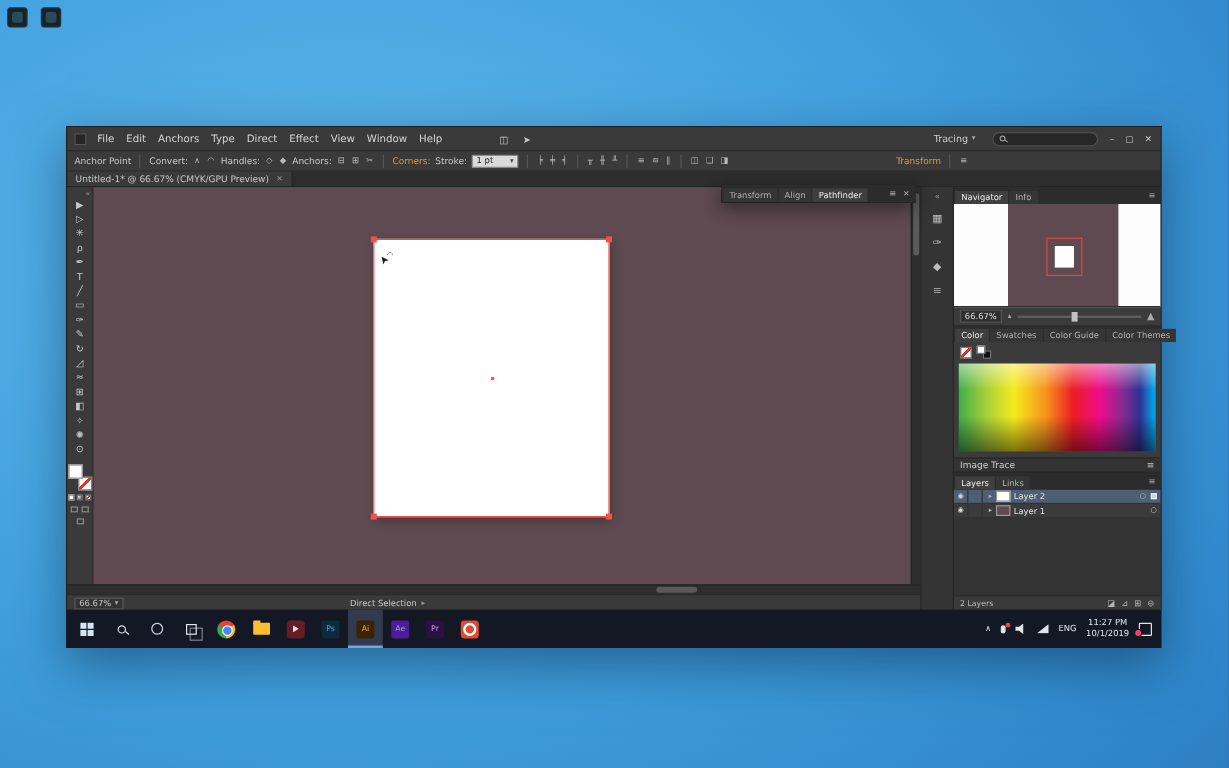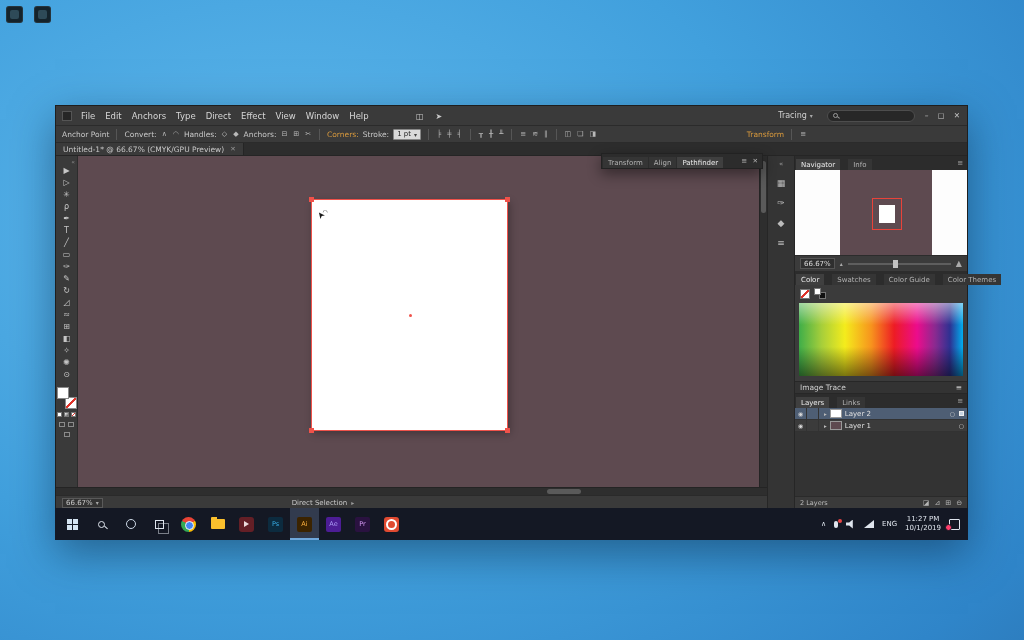--- a/index.html
+++ b/index.html
@@ -22,21 +22,21 @@
   .searchbox{width:88px;height:12px;border-radius:7px;background:#272727;border:1px solid #4d4d4d;display:flex;align-items:center;padding:0 5px;margin-right:10px}
   .mag{width:5px;height:5px;border:1px solid #999;border-radius:50%;position:relative;display:inline-block}
   .mag::after{content:"";position:absolute;width:3px;height:1px;background:#999;right:-3px;bottom:-1px;transform:rotate(40deg)}
   .winctl{display:flex;align-items:center;gap:9px;font-size:7.5px;color:#c9c9c9;padding-right:3px}
   
   .controlbar{height:17px;display:flex;align-items:center;gap:4px;padding:0 6px;background:#3a3a3a;border-bottom:1px solid #2b2b2b;font-size:7.5px}
   .cbl{color:#c8c8c8;white-space:nowrap}
   .orange{color:#d99a3d}
   .cbdiv{width:1px;height:11px;background:#565656;margin:0 3px}
   .cbicon{font-size:7px;color:#b9b9b9;padding:0 1px}
-  .strokebox{height:11px;background:#dadada;color:#222;border:1px solid #888;border-radius:1px;display:flex;align-items:center;gap:3px;padding:0 3px;font-size:7px}
+  .strokebox{height:11px;background:#dadada;color:#222;border:1px solid #888;border-radius:1px;display:flex;align-items:center;gap:14px;padding:0 3px;font-size:7px}
   .strokebox .caret{color:#444}
   .endpad{width:150px}
   
   .tabbar{height:13px;background:#2d2d2d;display:flex;align-items:stretch;border-bottom:1px solid #252525}
   .doc-tab{display:flex;align-items:center;gap:6px;padding:0 7px;background:#3a3a3a;border-right:1px solid #252525;font-size:7.5px;color:#c9c9c9;white-space:nowrap}
   .tabx{font-size:6.5px;color:#9a9a9a}
   
   .main{position:relative;display:flex;height:353px}
   .leftcol{width:713px;display:flex;flex-direction:column}
   .canvasrow{flex:1;display:flex;min-height:0}
@@ -66,21 +66,21 @@
   .hthumb{position:absolute;top:1px;bottom:1px;left:69%;width:34px;background:#5a5a5a;border-radius:3px}
   .statusbar{height:14px;background:#3a3a3a;border-top:1px solid #2a2a2a;display:flex;align-items:center;gap:4px;padding:0 6px;font-size:7px;color:#c9c9c9}
   .status-zoom{display:flex;align-items:center;gap:3px;border:1px solid #5a5a5a;height:10px;padding:0 3px;background:#333}
   .status-hint{margin-left:185px}
   .status-arrow{font-size:6px;color:#9a9a9a}
   
   .iconstrip{width:27px;background:#343434;border-left:1px solid #262626;display:flex;flex-direction:column;align-items:center;padding-top:4px;gap:10px;font-size:9px;color:#bcbcbc}
   .iconstrip .first{font-size:7px;color:#9d9d9d}
   
   .dock{width:173px;background:#3b3b3b;border-left:1px solid #262626;display:flex;flex-direction:column}
-  .ptabs{height:14px;background:#2c2c2c;display:flex;align-items:flex-end;padding-left:1px;gap:8px;position:relative;flex-shrink:0}
+  .ptabs{height:14px;background:#2c2c2c;display:flex;align-items:flex-end;padding-left:1px;gap:1px;position:relative;flex-shrink:0}
   .ptab{font-size:7px;color:#b2b2b2;background:#353535;padding:2px 5px 1px;white-space:nowrap}
   .ptab.active{background:#3f3f3f;color:#ececec}
   .pmenu{position:absolute;right:4px;top:3px;font-size:7px;color:#a8a8a8}
   .navthumb{height:86px;background:#fdfdfd;position:relative;border-bottom:1px solid #2c2c2c;flex-shrink:0}
   .navcanvas{position:absolute;left:45px;top:0;width:92px;height:100%;background:#5e4a50}
   .navart{position:absolute;left:84px;top:35px;width:16px;height:18px;background:#fff}
   .navview{position:absolute;left:77px;top:28px;width:30px;height:32px;border:1px solid #e8433a}
   .navzoom{height:15px;display:flex;align-items:center;gap:5px;padding:0 5px;background:#3b3b3b;flex-shrink:0}
   .zoombox{font-size:7px;color:#ddd;border:1px solid #555;background:#2f2f2f;padding:0 3px;height:11px;line-height:10px;white-space:nowrap}
   .mtn{font-size:6px;color:#aaa}

